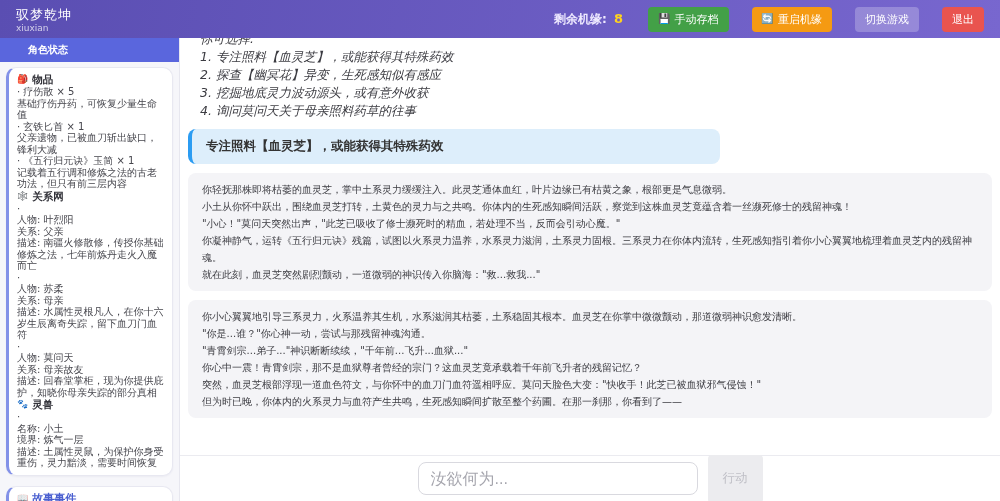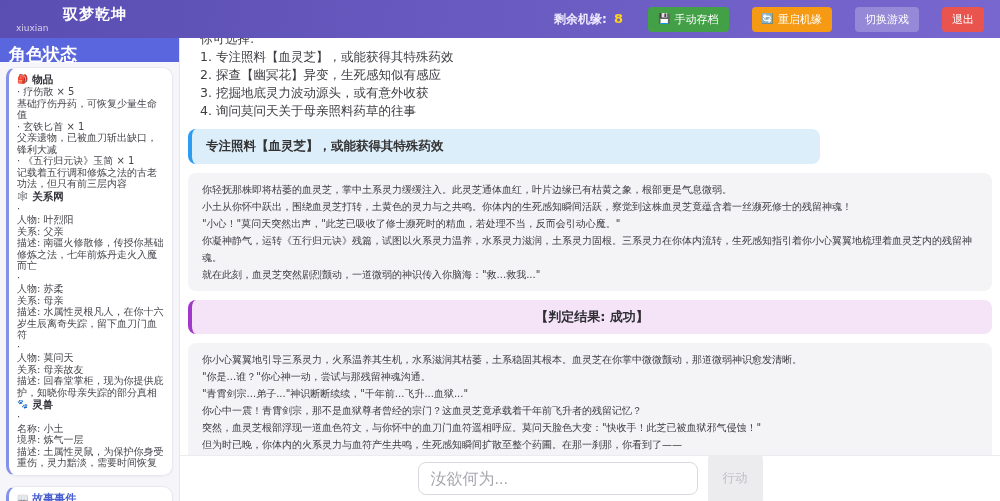--- a/index.html
+++ b/index.html
@@ -2,56 +2,56 @@
 <html><head>
 <meta charset="utf-8">
 <style>
   * { margin:0; padding:0; box-sizing:border-box; }
   html,body { width:1000px; height:501px; overflow:hidden; background:#fff;
     font-family:"DejaVu Sans","Liberation Sans",sans-serif; }
 
   
   .header { height:38px; background:linear-gradient(100deg,#5a4eb2 0%,#7867cf 100%);
     display:flex; align-items:center; padding:0 16px; color:#fff; }
-  .app-title { font-size:15px; font-weight:bold; letter-spacing:1px; line-height:17px;margin-left:47px; }
+  .app-title { font-size:13px; font-weight:normal; letter-spacing:1px; line-height:17px; }
   .app-subtitle { font-size:9px; color:rgba(255,255,255,.72); }
   .header-right { margin-left:auto; display:flex; align-items:center; gap:23px; }
   .remaining { font-size:12px; font-weight:bold; color:#efeaff; margin-right:2px; }
   .remaining-value { color:#ffd21e; font-size:13px; margin-left:3px; }
   .btn { display:inline-flex; align-items:center; gap:4px; border:none; border-radius:4px;
     color:#fff; font-size:11px; padding:5px 10px; cursor:pointer; font-family:inherit; }
   .btn-save { background:#43a047; }
   .btn-restart { background:#f59a12; }
   .btn-switch { background:rgba(255,255,255,.24); }
   .btn-exit { background:#e9544f; }
   .btn-icon { font-size:10px; line-height:10px; }
 
   
   .app { display:flex; height:463px; }
 
   
   .sidebar { width:180px; background:#f6f6fa; border-right:1px solid #e7e7ef;
     display:flex; flex-direction:column; }
-  .sidebar-header { background:#5a66dd; color:#fff; font-weight:bold; font-size:17px;
-    padding:5px 9px; height:19px; flex:0 0 24px; }
+  .sidebar-header { background:#5a66dd; color:#fff; font-weight:bold; font-size:10px;
+    padding:5px 28px; height:19px; flex:0 0 24px; }
   .sidebar-body { flex:1; overflow:hidden; padding:5px 6px; }
   .panel { background:#fff; border:1px solid #e8e8f1; border-left:3px solid #8391e8;
     border-radius:10px; padding:5px 8px 6px; margin-bottom:10px;
     box-shadow:0 1px 2px rgba(40,40,90,.05); }
   .section-title { display:flex; align-items:center; gap:4px; font-size:10.5px;
     font-weight:bold; color:#33333a; line-height:13px; }
   .s-icon { font-size:9px; }
   .section-lines { font-size:10px; line-height:11.5px; color:#46464d; white-space:pre-line; }
   .events-title { font-size:11px; font-weight:bold; color:#4a5fd0; }
 
   
   .main { flex:1; display:flex; flex-direction:column; background:#fff; min-width:0; }
   .chat { flex:1; overflow:hidden; padding:0 8px; }
-  .choices { font-size:12.5px; line-height:18px; color:#3c3c42; padding:0 12px; margin-top:-8px; }
-  .msg-user { width:632px; background:#ddeefb; border-left:4px solid #2b9cf2; border-radius:8px;
+  .choices { font-size:12.5px; line-height:18px; color:#3c3c42; padding:0 12px; margin-top:-8px;font-style:italic; }
+  .msg-user { width:532px; background:#ddeefb; border-left:4px solid #2b9cf2; border-radius:8px;
     padding:9px 14px; margin:9px 0; font-size:12.5px; font-weight:600; color:#333; }
   .msg-bot { background:#f4f4f7; border-radius:8px; padding:8px 14px; margin:9px 0;
     font-size:10px; line-height:17px; color:#3c3c42; white-space:pre-line; }
   .msg-result { background:#f5e3f8; border-left:4px solid #a238c9; border-radius:8px;
     padding:8px 14px; margin:9px 0; text-align:center; font-weight:bold; font-size:13px; color:#2e2e33; }
 
   
   .input-bar { height:46px; border-top:1px solid #ebebf0; display:flex; align-items:center;
     justify-content:center; gap:10px; background:#fff; }
   .action-input { width:280px; height:33px; border:1px solid #d9d9df; border-radius:8px;
@@ -158,21 +158,20 @@
       </div>
 
       <div class="msg-user">专注照料【血灵芝】，或能获得其特殊药效</div>
 
       <div class="msg-bot">你轻抚那株即将枯萎的血灵芝，掌中土系灵力缓缓注入。此灵芝通体血红，叶片边缘已有枯黄之象，根部更是气息微弱。
 小土从你怀中跃出，围绕血灵芝打转，土黄色的灵力与之共鸣。你体内的生死感知瞬间活跃，察觉到这株血灵芝竟蕴含着一丝濒死修士的残留神魂！
 "小心！"莫问天突然出声，"此芝已吸收了修士濒死时的精血，若处理不当，反而会引动心魔。"
 你凝神静气，运转《五行归元诀》残篇，试图以火系灵力温养，水系灵力滋润，土系灵力固根。三系灵力在你体内流转，生死感知指引着你小心翼翼地梳理着血灵芝内的残留神魂。
 就在此刻，血灵芝突然剧烈颤动，一道微弱的神识传入你脑海："救...救我..."</div>
 
-      <div class="msg-result">【判定结果: 成功】</div>
 
       <div class="msg-bot">你小心翼翼地引导三系灵力，火系温养其生机，水系滋润其枯萎，土系稳固其根本。血灵芝在你掌中微微颤动，那道微弱神识愈发清晰。
 "你是...谁？"你心神一动，尝试与那残留神魂沟通。
 "青霄剑宗...弟子..."神识断断续续，"千年前...飞升...血狱..."
 你心中一震！青霄剑宗，那不是血狱尊者曾经的宗门？这血灵芝竟承载着千年前飞升者的残留记忆？
 突然，血灵芝根部浮现一道血色符文，与你怀中的血刀门血符遥相呼应。莫问天脸色大变："快收手！此芝已被血狱邪气侵蚀！"
 但为时已晚，你体内的火系灵力与血符产生共鸣，生死感知瞬间扩散至整个药圃。在那一刹那，你看到了——</div>
 
     </div>
 

